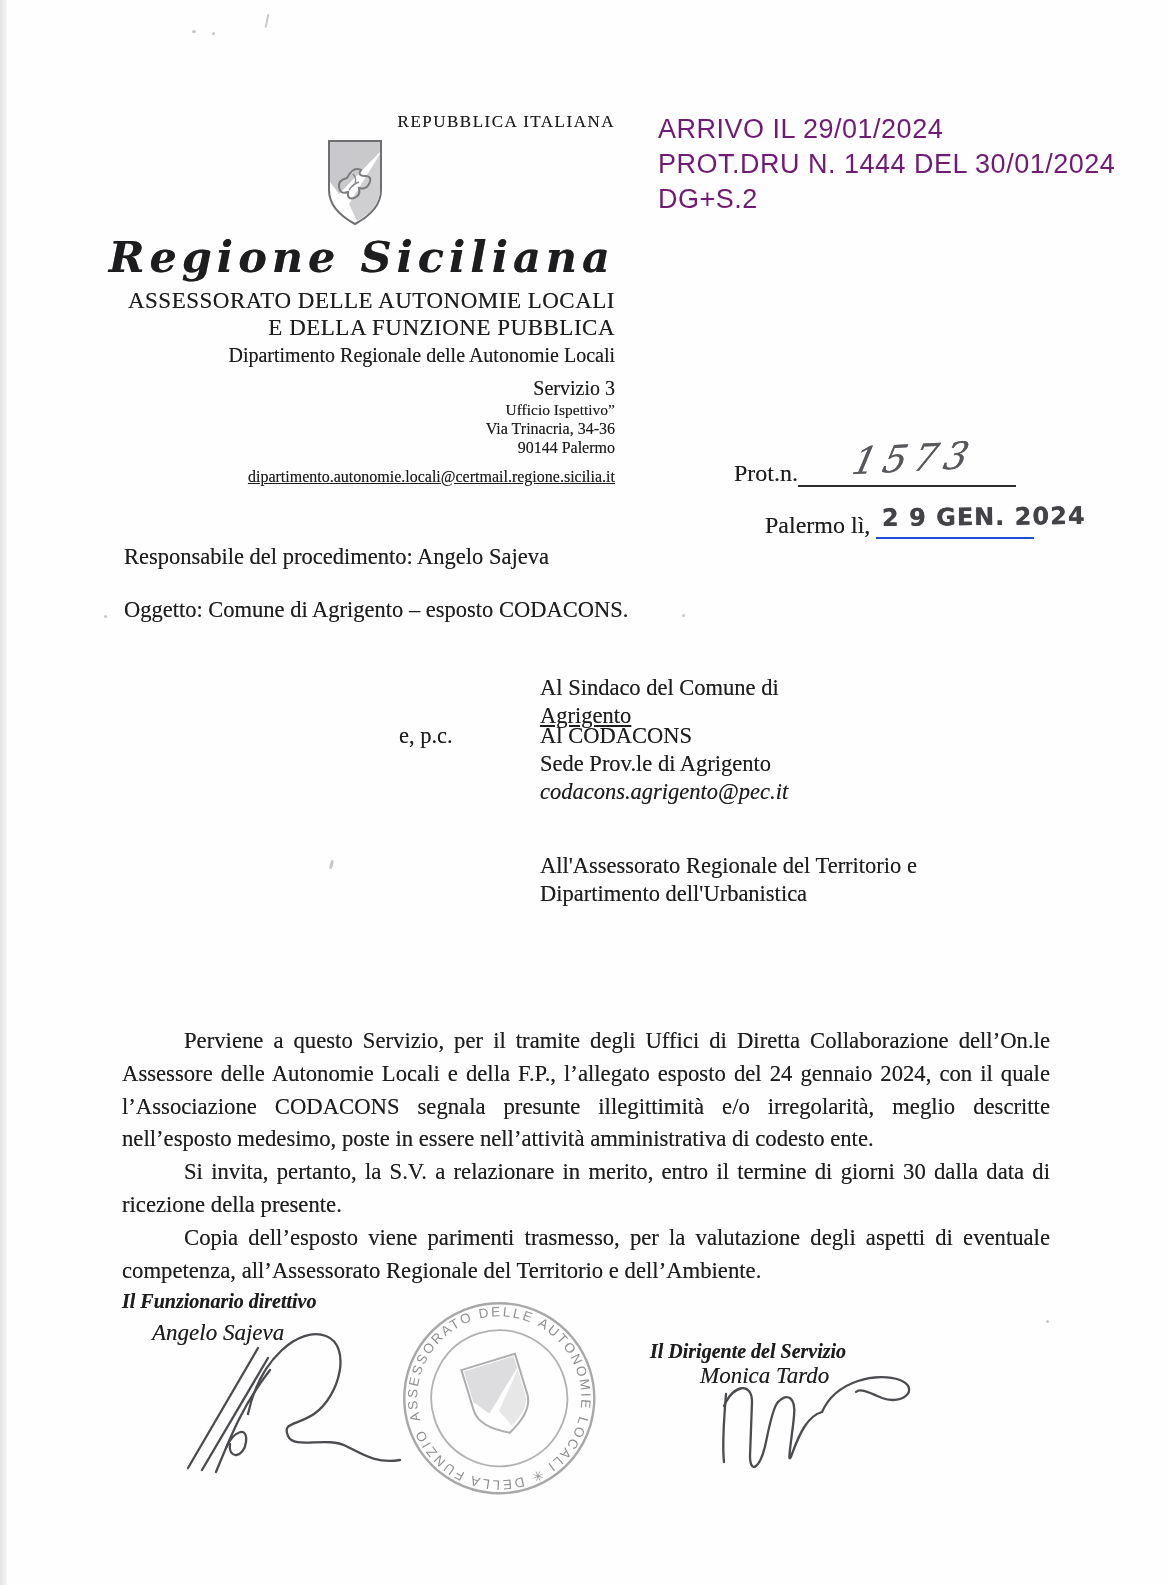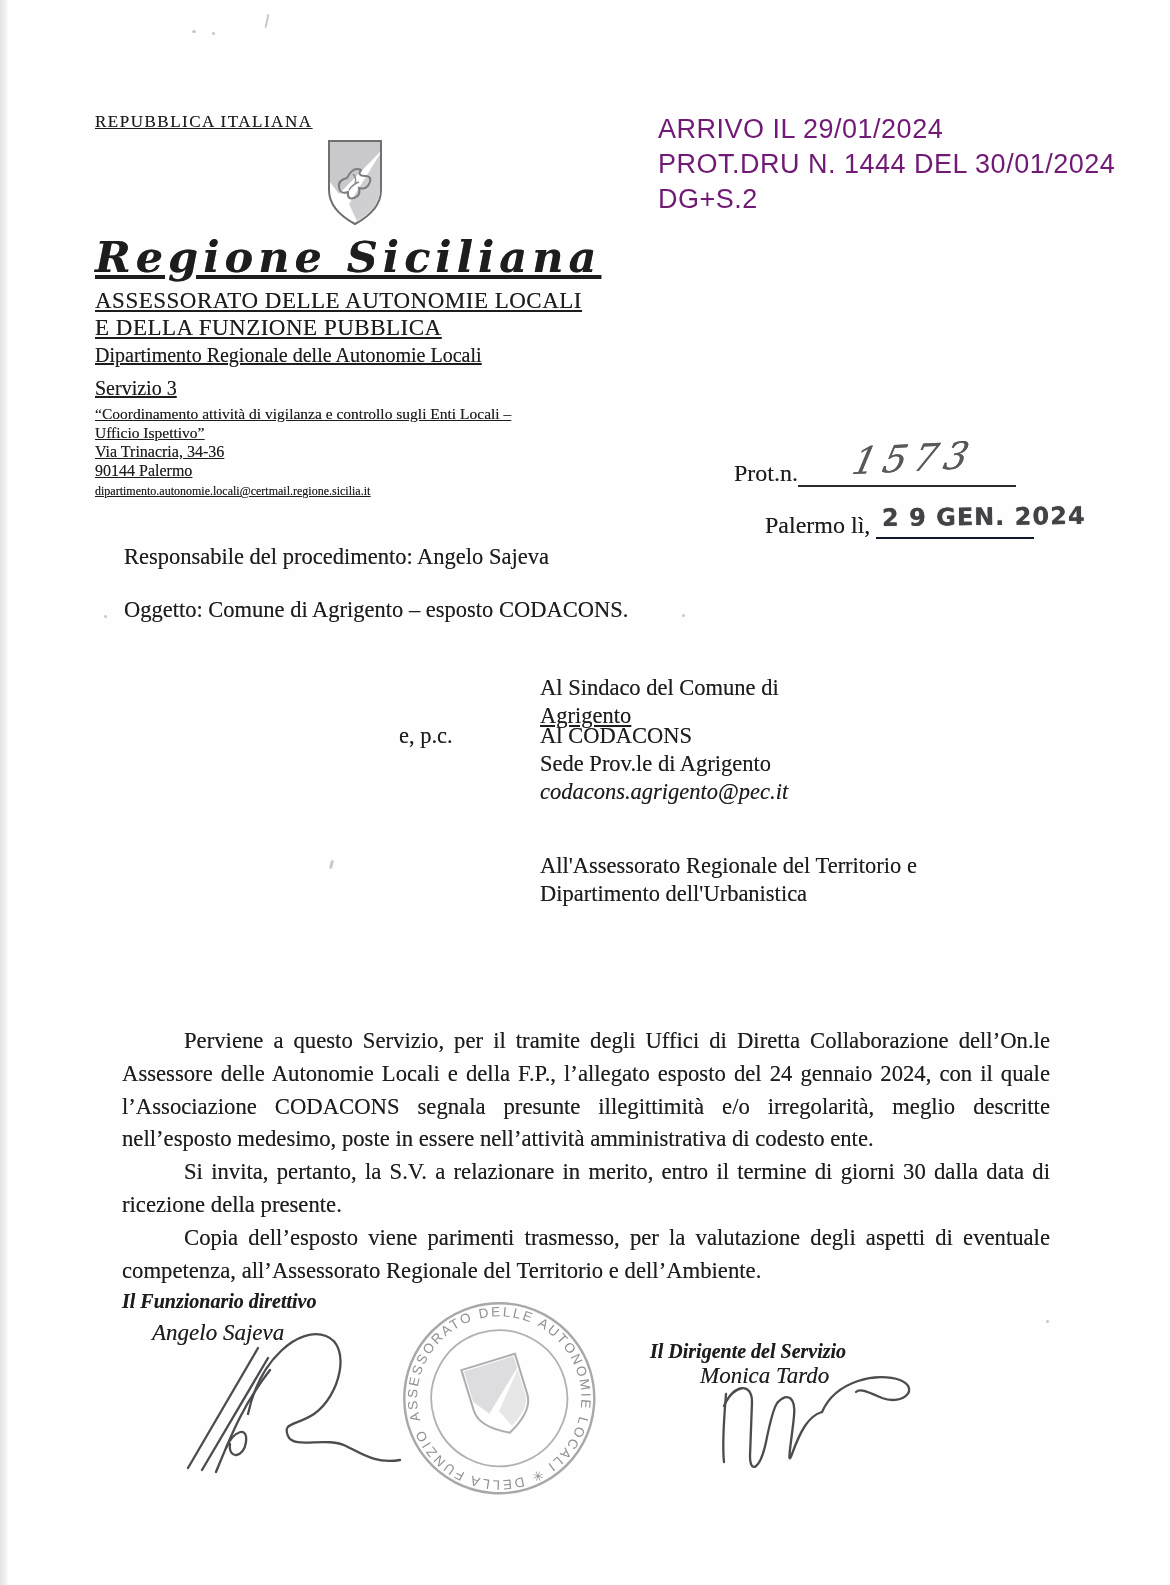--- a/index.html
+++ b/index.html
@@ -9,41 +9,41 @@
   .scan{text-shadow:0 0 .5px rgba(20,20,20,.55);}
   
   .edge{left:0;top:0;width:7px;height:1585px;background:linear-gradient(90deg,#e3e3e4,#f6f6f6);}
   .speck{background:#9a9a9a;border-radius:50%;opacity:.55;}
 
   
   .arrival{left:658px;top:112px;width:500px;font-family:"Liberation Sans",sans-serif;
            font-size:27px;line-height:35px;color:#701a75;letter-spacing:.5px;}
 
   
-  .letterhead{left:95px;top:112px;width:520px;text-align:left;text-decoration:underline;}
+  .letterhead{left:95px;top:112px;width:520px;text-align:right;}
   .republic{font-size:17px;letter-spacing:1.5px;}
   .crest{margin:6px auto 0;display:block;}
   .region{font-family:"DejaVu Serif",serif;font-style:italic;font-weight:bold;
           font-size:43px;letter-spacing:5px;margin-top:2px;white-space:nowrap;}
   .assess{font-size:23px;letter-spacing:.5px;margin-top:6px;}
   .dept{font-size:20px;margin-top:3px;}
   .svc{font-size:20px;margin-top:10px;}
   .svcq{font-size:15.5px;margin-top:4px;line-height:19px;}
   .addr{font-size:16px;line-height:18px;margin-top:1px;}
-  .mail{font-size:12px;margin-top:4px;text-decoration:underline;}
+  .mail{font-size:16px;margin-top:11px;text-decoration:underline;}
 
   
   .protline{left:734px;top:455px;width:300px;font-size:24px;}
   .prot-underline{display:inline-block;width:218px;border-bottom:2px solid #2c2c2e;
                   height:30px;vertical-align:bottom;position:relative;}
   .handnum{position:absolute;left:55px;top:-18px;font-family:"DejaVu Serif",serif;
            font-style:italic;font-size:37px;letter-spacing:7px;color:#58585c;
            transform:rotate(-3deg) skewX(-16deg);}
   .dateline{left:765px;top:505px;width:320px;font-size:24px;}
-  .date-underline{display:inline-block;width:158px;border-bottom:2px solid #0f172a;
+  .date-underline{display:inline-block;width:158px;border-bottom:2px solid #1d4ed8;
                   height:32px;vertical-align:bottom;position:relative;margin-left:6px;}
   .datestamp{position:absolute;left:6px;top:-2px;font-family:"DejaVu Sans",sans-serif;
              font-weight:bold;font-size:24px;letter-spacing:1px;color:#434347;
              transform:rotate(-.6deg);white-space:nowrap;text-shadow:0 0 .7px #434347;}
 
   .resp{left:124px;top:544px;font-size:22.5px;}
   .subj{left:124px;top:597px;font-size:22.5px;}
 
   
   .cc{left:399px;top:723px;font-size:22.5px;}
@@ -98,21 +98,20 @@
       <path d="M5,4 L55,4 L55,14 L14,56 L5,44 Z" fill="#c9c9cb"></path>
       <path d="M55,16 L55,52 Q55,70 32,83 L24,66 Z" fill="#cfcfd1"></path>
       <path d="M22,40 q6,-12 14,-8 q-4,6 4,6 q8,0 4,8 q-3,6 -10,4 q2,8 -5,10 q-7,2 -6,-6 q-8,3 -9,-5 q-1,-7 8,-9 Z" fill="none" stroke="#7c7c80" stroke-width="2"></path>
       <path d="M28,36 q4,4 2,10 M34,44 q-6,2 -10,8" fill="none" stroke="#8a8a8e" stroke-width="1.5"></path>
     </svg>
     <div class="region">Regione Siciliana</div>
     <div class="assess">ASSESSORATO DELLE AUTONOMIE LOCALI</div>
     <div class="assess" style="margin-top:1px">E DELLA FUNZIONE PUBBLICA</div>
     <div class="dept">Dipartimento Regionale delle Autonomie Locali</div>
     <div class="svc">Servizio 3</div>
-    <div class="svcq">“Coordinamento attività di vigilanza e controllo sugli Enti Locali –</div>
     <div class="svcq" style="margin-top:0">Ufficio Ispettivo”</div>
     <div class="addr">Via Trinacria, 34-36</div>
     <div class="addr">90144 Palermo</div>
     <div class="mail">dipartimento.autonomie.locali@certmail.regione.sicilia.it</div>
   </div>
 
   <div class="abs protline scan">
     <span>Prot.n.</span><span class="prot-underline"><span class="handnum">1573</span></span>
   </div>
 

